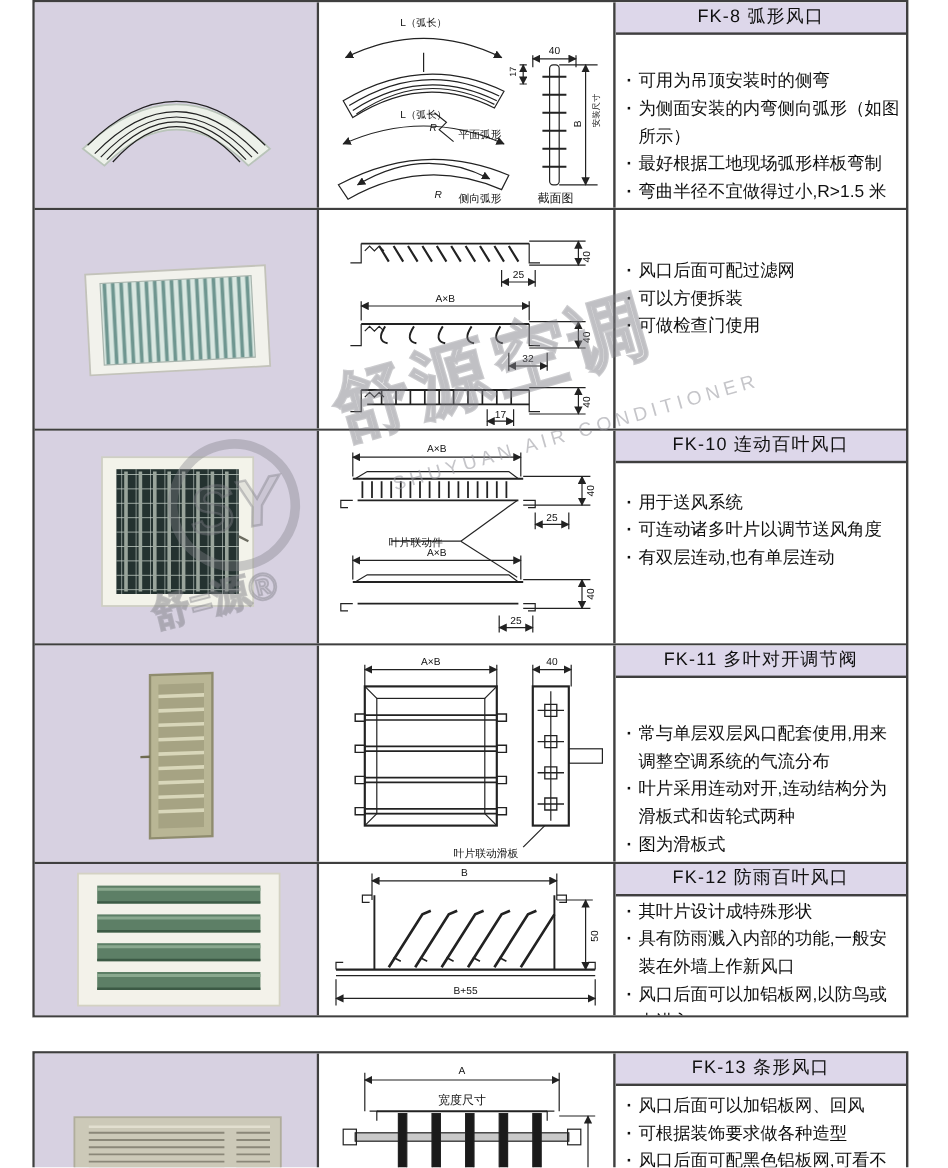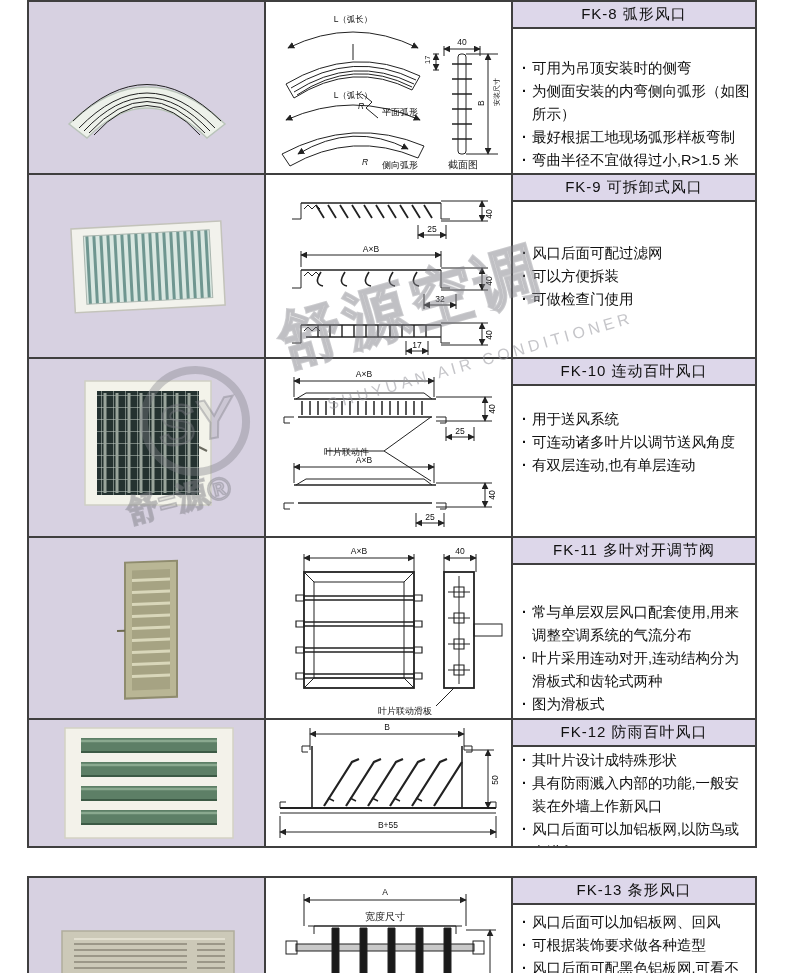--- a/index.html
+++ b/index.html
@@ -173,21 +173,20 @@
             <text x="166" y="57" text-anchor="middle">25</text>
             <text x="105" y="77" text-anchor="middle">A×B</text>
             <text x="174" y="127" text-anchor="middle">32</text>
             <text x="151" y="173" text-anchor="middle">17</text>
             <text x="226" y="39" transform="rotate(-90 226,39)" text-anchor="middle">40</text>
             <text x="226" y="106" transform="rotate(-90 226,106)" text-anchor="middle">40</text>
             <text x="226" y="160" transform="rotate(-90 226,160)" text-anchor="middle">40</text>
           </svg>
         </div>
         <div class="cell txt r2">
-          <div class="hdr">FK-9 可拆卸式风口</div>
           <div class="bullets p40">
               <div class="bullet">风口后面可配过滤网</div>
               <div class="bullet">可以方便拆装</div>
               <div class="bullet">可做检查门使用</div>
             </div>
         </div>
       </div>
 
       <div class="row r3">
         <div class="cell photo r3">

